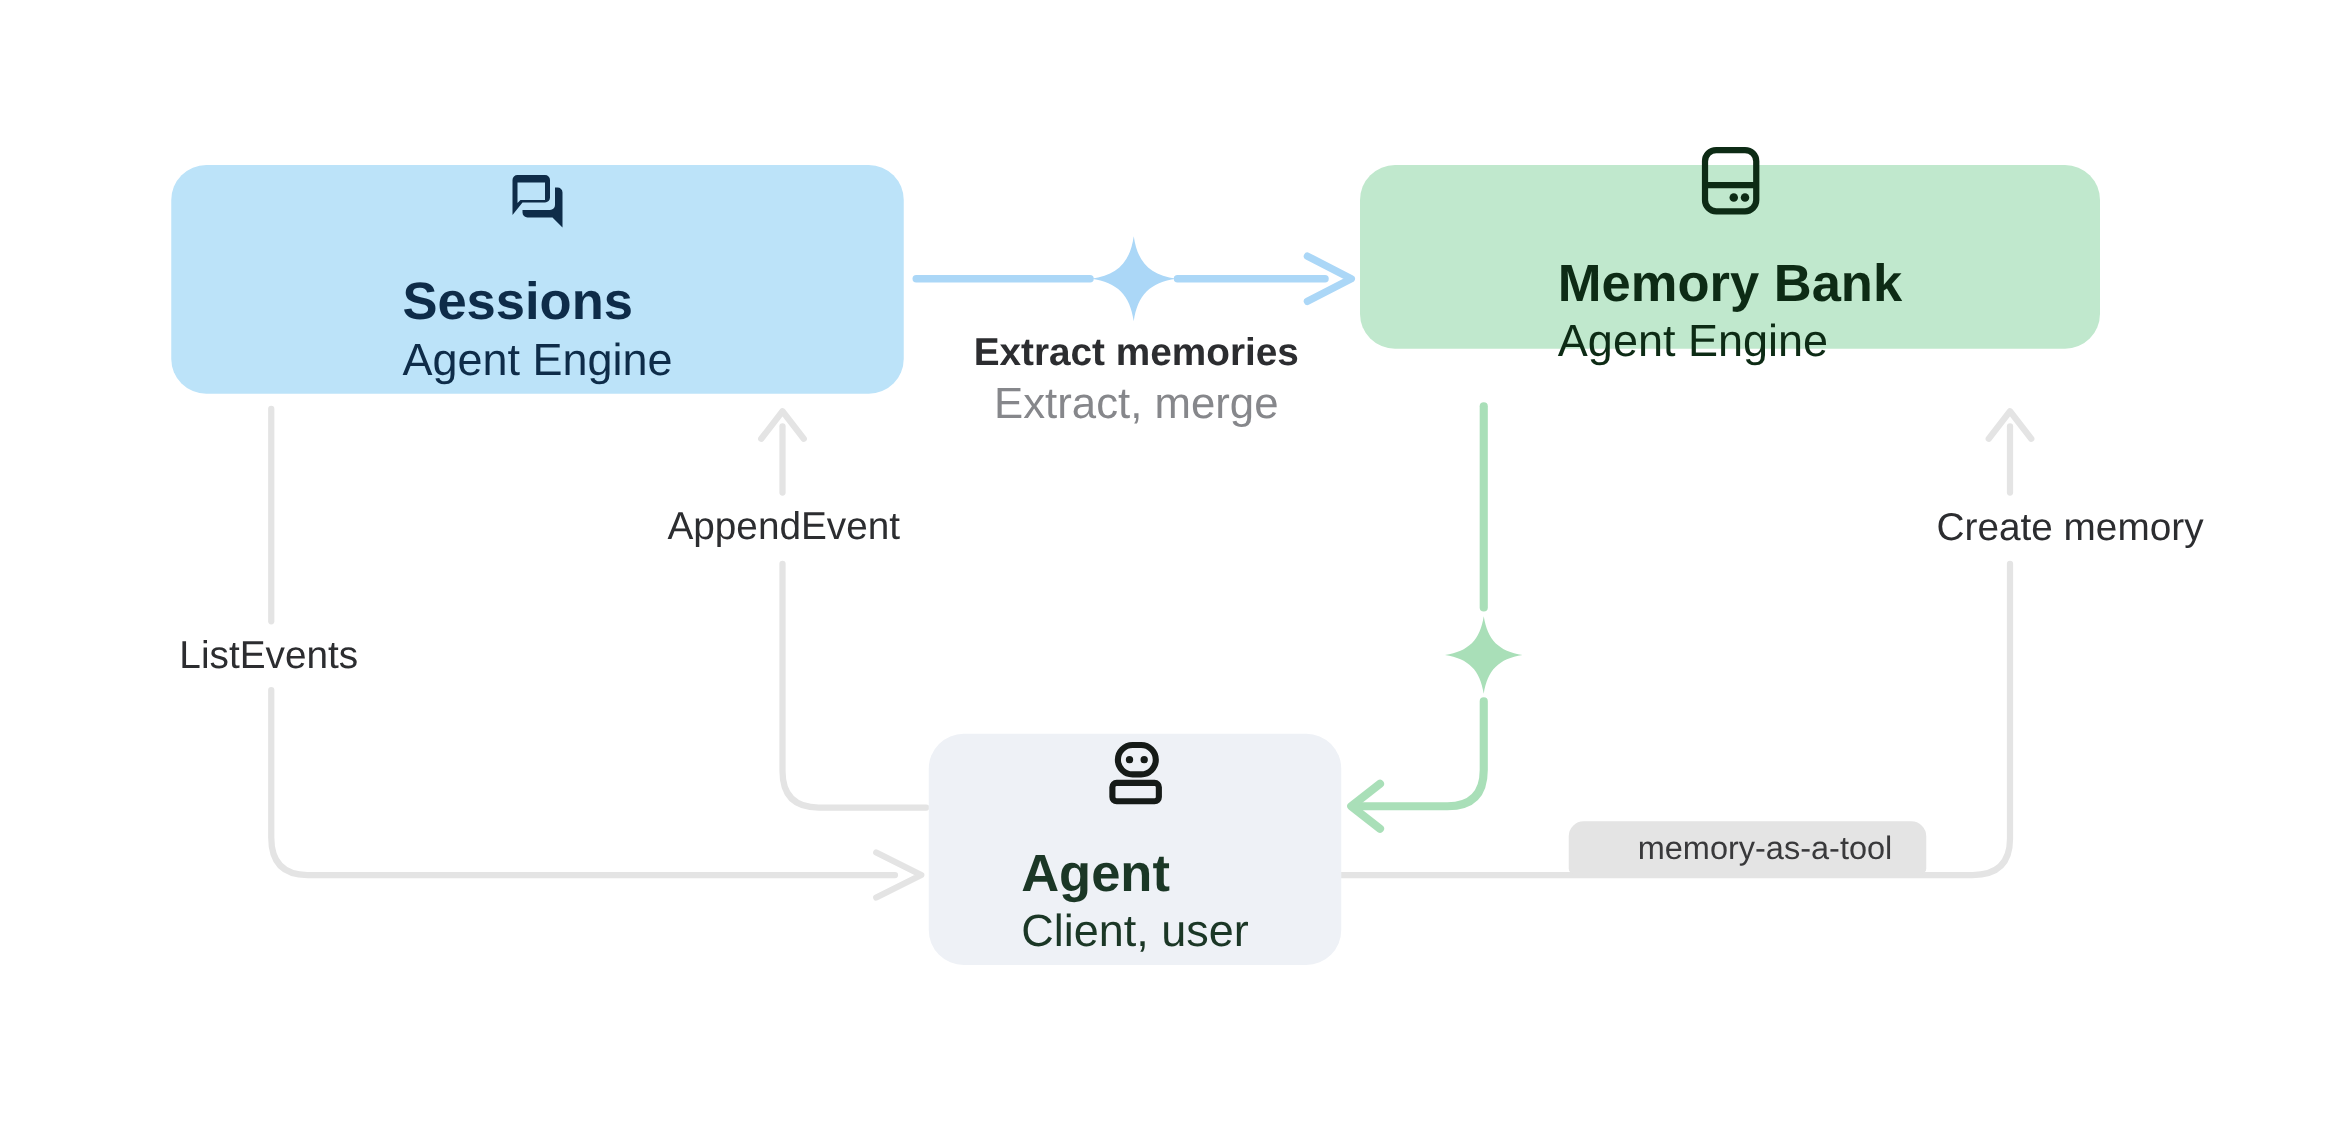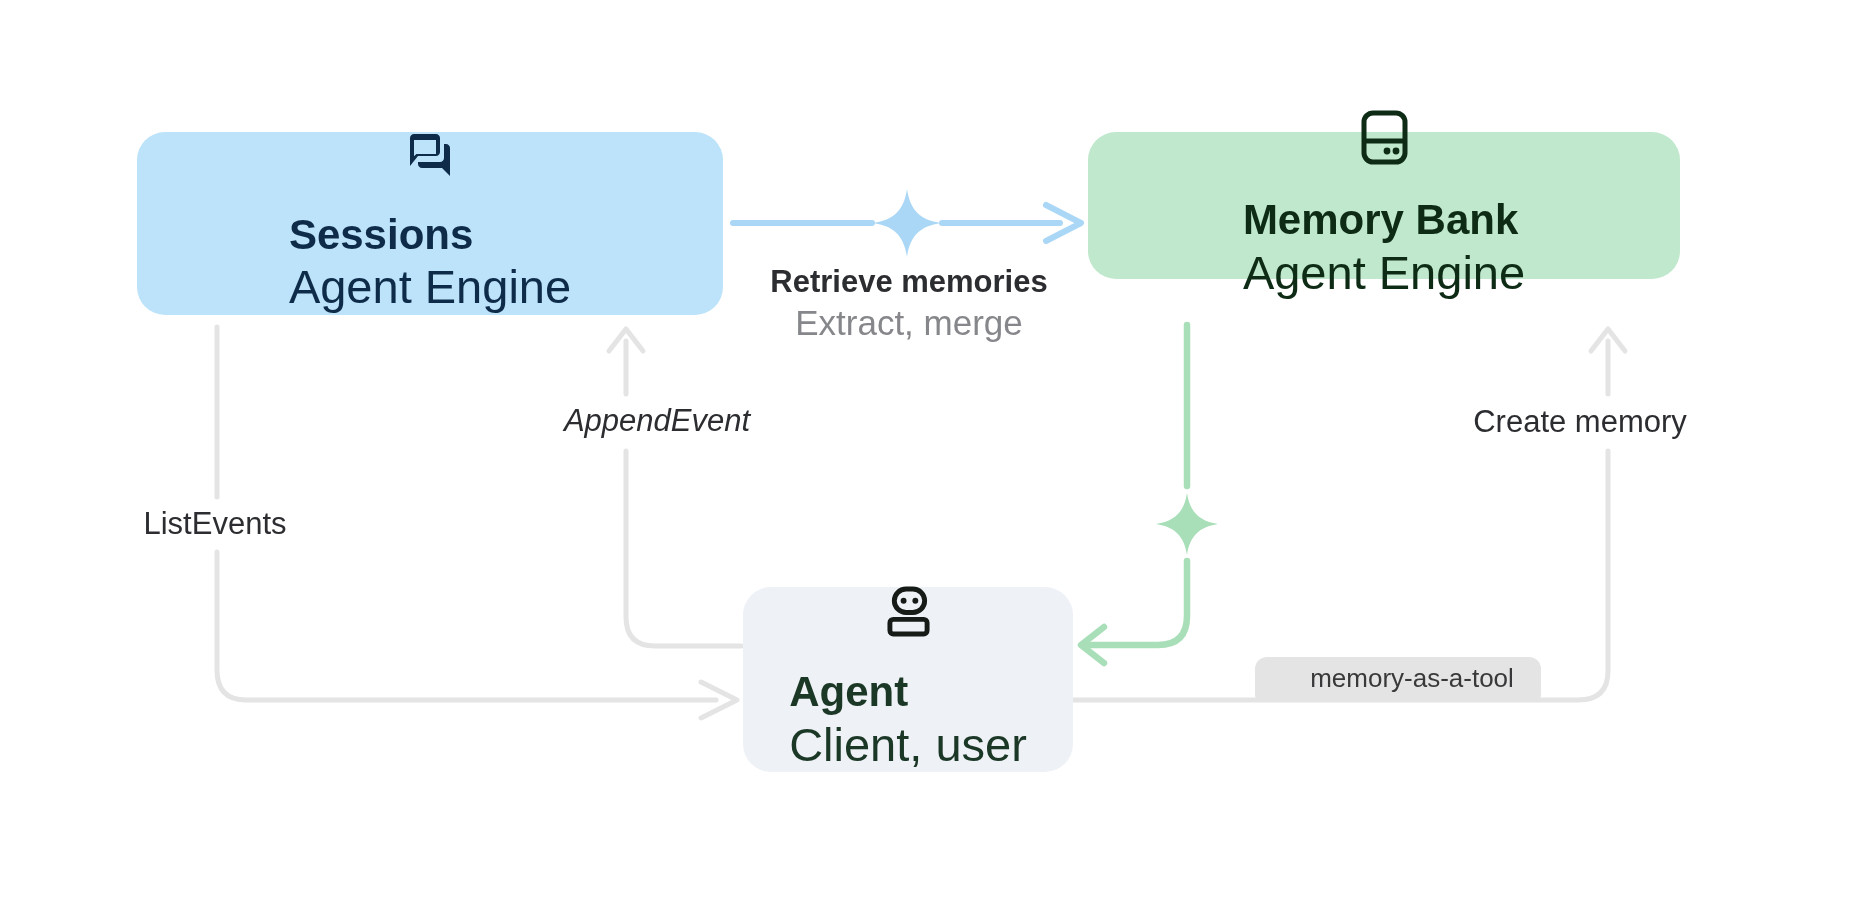--- a/index.html
+++ b/index.html
@@ -21,21 +21,21 @@
     position:absolute;
     display:flex;align-items:center;justify-content:center;gap:30px;
     border-radius:28px;
     flex-direction:column;
   }
   .node-sessions{left:137px;top:132px;width:586px;height:183px;background:var(--sessions-bg);color:var(--sessions-ink);}
   .node-memory  {left:1088px;top:132px;width:592px;height:147px;background:var(--memory-bg);color:var(--memory-ink);}
   .node-agent   {left:743px;top:587px;width:330px;height:185px;background:var(--agent-bg);color:var(--agent-ink);}
   .node-icon{flex:0 0 auto;display:flex;}
   .node-title{font-size:42px;font-weight:bold;line-height:1.18;letter-spacing:0;}
-  .node-subtitle{font-size:47px;line-height:1.2;}
+  .node-subtitle{font-size:36px;line-height:1.2;}
   .agent-icon-color{color:var(--agent-icon-ink);}
 
   .edge-label{
     position:absolute;
     font-size:31px;color:var(--label-ink);
     transform:translate(-50%,-50%);
     white-space:nowrap;
   }
   .edge-label.bold{font-weight:bold;}
   .edge-label.muted{color:var(--muted-ink);font-size:35px;}
@@ -125,21 +125,21 @@
         <circle cx="30" cy="15" r="3" fill="currentColor" stroke="none"></circle>
         <rect x="4" y="34" width="38" height="15" rx="3.5"></rect>
       </svg>
     </span>
     <span>
       <div class="node-title">Agent</div>
       <div class="node-subtitle">Client, user</div>
     </span>
   </div>
 
-  <div class="edge-label bold" style="left:909px;top:282px;">Retrieve memories</div>
+  <div class="edge-label bold" style="left:909px;top:282px;">Extract memories</div>
   <div class="edge-label muted" style="left:909px;top:323px;">Extract, merge</div>
-  <div class="edge-label" style="left:657px;top:421px;font-style:italic;">AppendEvent</div>
+  <div class="edge-label" style="left:627px;top:421px;">AppendEvent</div>
   <div class="edge-label" style="left:215px;top:524px;">ListEvents</div>
-  <div class="edge-label" style="left:1580px;top:422px;">Create memory</div>
+  <div class="edge-label" style="left:1656px;top:422px;">Create memory</div>
 
   <div class="badge">memory-as-a-tool</div>
 
 </div>
 
 </body></html>

